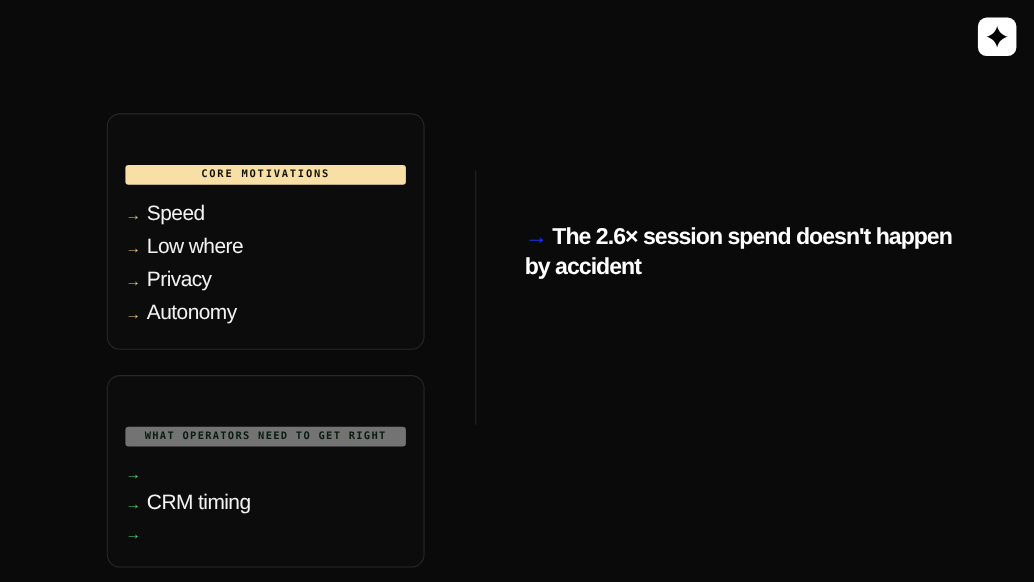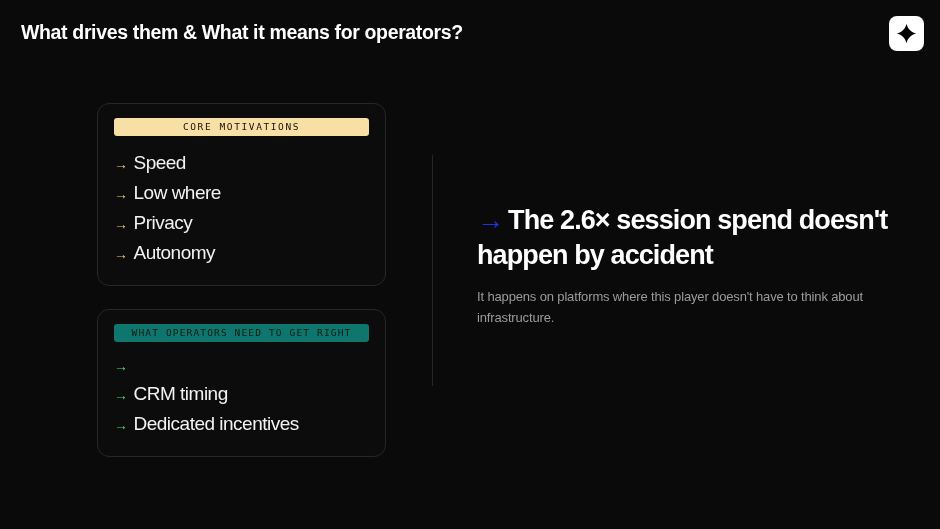--- a/index.html
+++ b/index.html
@@ -67,27 +67,28 @@
   }
 
   .info-card + .info-card { margin-top: 23px; }
 
   .card-badge {
     display: block;
     width: 100%;
     text-align: center;
     font-family: "DejaVu Sans Mono", "Liberation Mono", monospace;
     font-size: 9.5px;
-    font-weight: 400;
+    font-weight: 700;
     letter-spacing: 1.6px;
     color: #14110a;
     padding: 3px 0 4px 0;
     border-radius: 3px;
     white-space: nowrap;
     overflow: hidden;
+    margin-top: 32px;
   }
 
   .card-list { list-style: none; margin-top: 11px; }
 
   .card-list li {
     display: flex;
     align-items: baseline;
     gap: 6px;
     font-size: 19px;
     font-weight: 400;
@@ -115,21 +116,21 @@
 
   
   .right-column {
     position: absolute;
     left: 477px;
     top: 203px;
     width: 412px;
   }
 
   .highlight-heading {
-    font-size: 27px;
+    font-size: 21px;
     font-weight: 700;
     letter-spacing: -0.9px;
     line-height: 1.28;
     color: #ffffff;
   }
 
   .heading-arrow {
     color: #1a33ef;
     font-weight: 700;
     margin-right: 5px;
@@ -141,21 +142,20 @@
     line-height: 1.62;
     letter-spacing: -0.15px;
     color: #9b9b9b;
     max-width: 410px;
   }
 </style>
 </head>
 <body>
 
 <div class="slide-header">
-  <div class="page-title">What drives them &amp; What it means for operators?</div>
 
   <div class="brand-logo">
     <svg width="23" height="23" viewBox="0 0 24 24" aria-hidden="true">
       <path d="M12 1.8 C13.1 7.0 16.9 10.8 22.2 12 C16.9 13.2 13.1 17.0 12 22.2 C10.9 17.0 7.1 13.2 1.8 12 C7.1 10.8 10.9 7.0 12 1.8 Z" fill="#000000"></path>
     </svg>
   </div>
 </div>
 
 <div class="left-column">
 
@@ -175,38 +175,36 @@
         <span>Privacy</span>
       </li>
       <li>
         <span class="list-arrow" style="color:#e8c879;">→</span>
         <span>Autonomy</span>
       </li>
     </ul>
   </div>
 
   <div class="info-card">
-    <span class="card-badge" style="background:#0f766e;color:#0a1a0e;letter-spacing:1.15px;">WHAT OPERATORS NEED TO GET RIGHT</span>
+    <span class="card-badge" style="background:#737373;color:#0a1a0e;letter-spacing:1.15px;">WHAT OPERATORS NEED TO GET RIGHT</span>
     <ul class="card-list">
       <li>
         <span class="list-arrow" style="color:#4fd97a;">→</span>
       </li>
       <li>
         <span class="list-arrow" style="color:#4fd97a;">→</span>
         <span>CRM timing</span>
       </li>
       <li>
         <span class="list-arrow" style="color:#4fd97a;">→</span>
-        <span>Dedicated incentives</span>
       </li>
     </ul>
   </div>
 
 </div>
 
 <div class="column-divider"></div>
 
 <div class="right-column">
   <div class="highlight-heading">
     <span class="heading-arrow">→</span><span>The 2.6× session spend doesn't happen by accident</span>
   </div>
-  <div class="highlight-body">It happens on platforms where this player doesn't have to think about infrastructure.</div>
 </div>
 
 </body></html>

